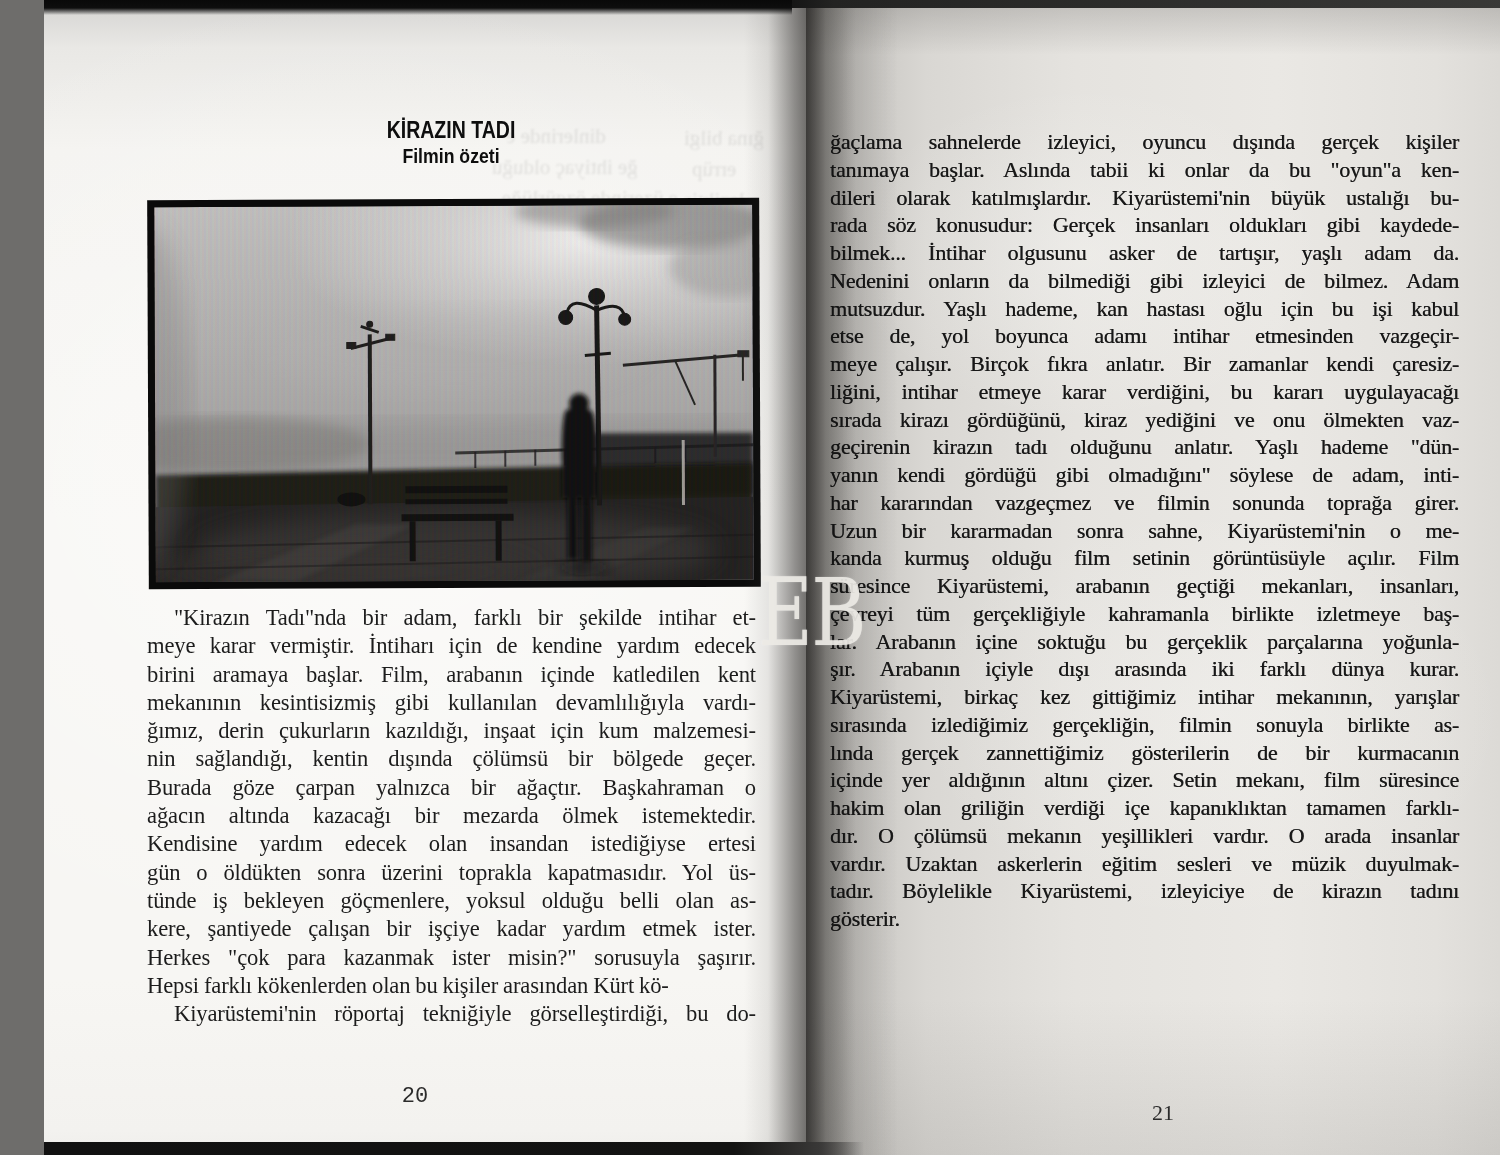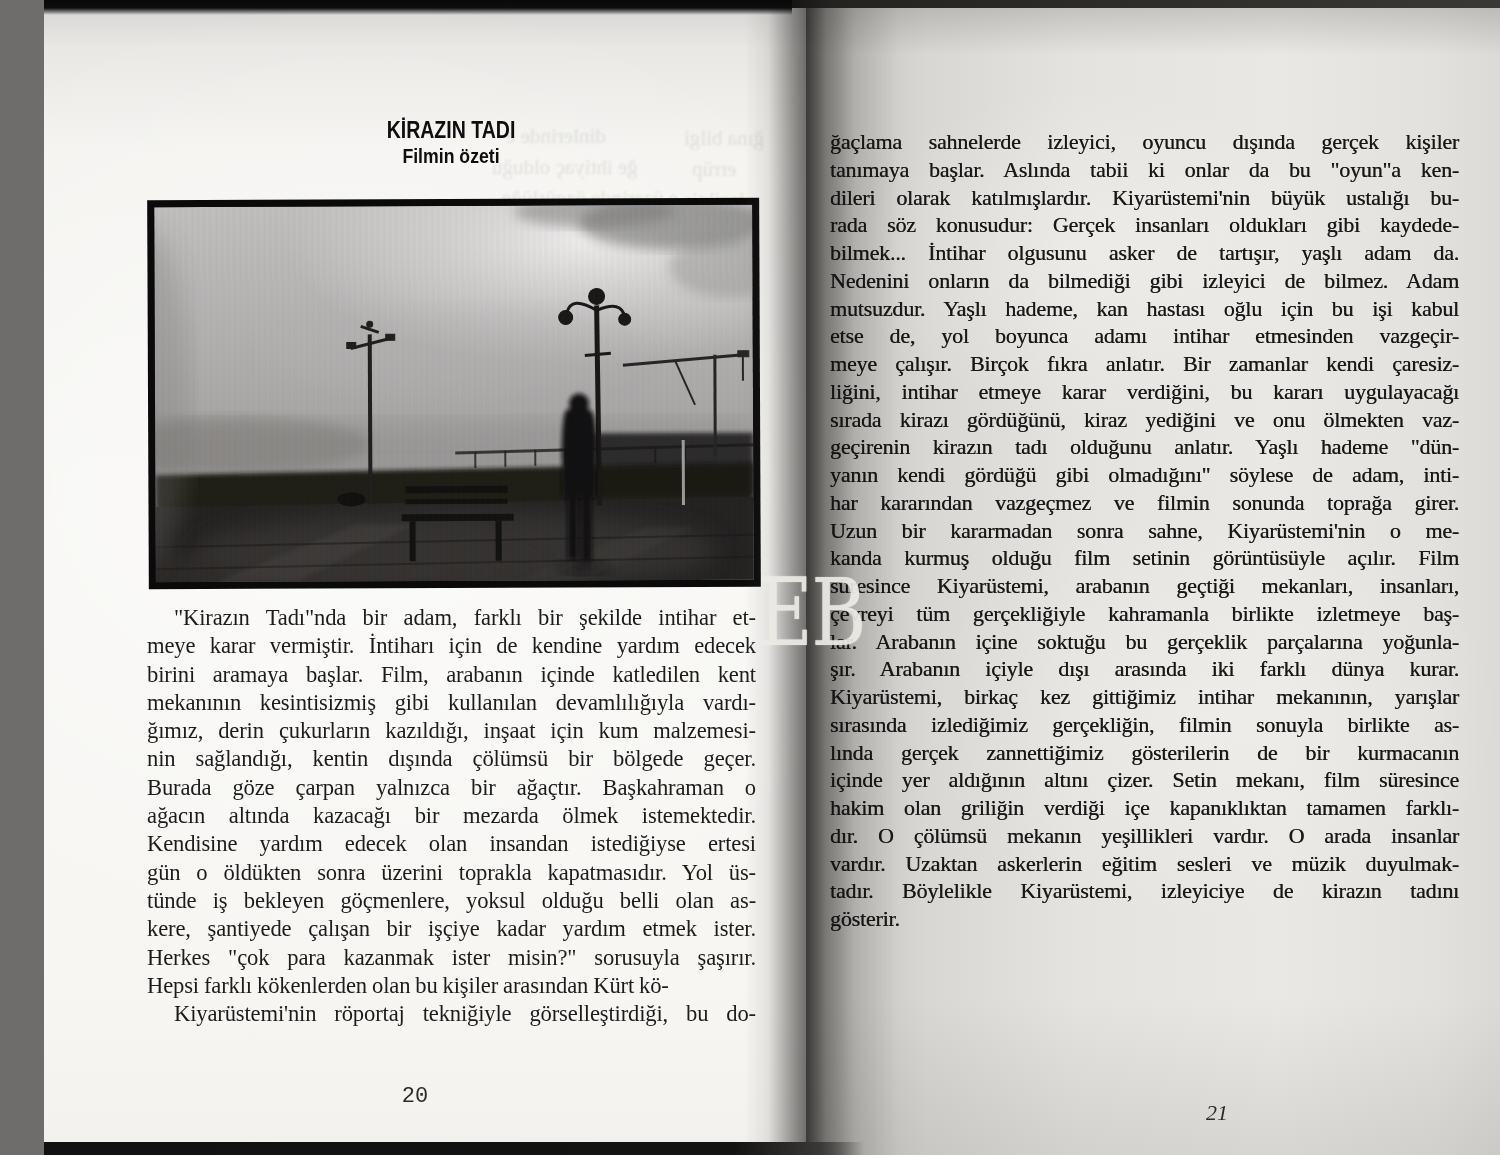--- a/index.html
+++ b/index.html
@@ -61,21 +61,21 @@
      font-size:22px;line-height:27.75px;color:#171717;letter-spacing:-.2px;word-spacing:-.6px;}
   .body-right .jline{text-shadow:.35px 0 0 rgba(23,23,23,.8);}
   .jline{text-align:justify;text-align-last:justify;white-space:normal;}
   .para{margin:0;}
   .para.endplain .jline:last-child{text-align-last:left;}
   .para.indent .jline:first-child{text-indent:27px;}
 
   
   .pagenum{position:absolute;font-size:22px;color:#2b2b2b;z-index:6;}
   #pn20{left:336px;top:1084px;width:70px;text-align:center;font-family:Liberation Mono, monospace;}
-  #pn21{left:1108px;top:1100px;width:76px;text-align:right;font-style:italic;}
+  #pn21{left:1108px;top:1100px;width:76px;text-align:left;}
 
   
   .watermark{position:absolute;left:714px;top:566px;z-index:20;pointer-events:none;
      font-family:"DejaVu Serif",serif;font-size:94px;line-height:1;color:#edebe6;opacity:.92;
      transform:scaleX(.8);transform-origin:left top;letter-spacing:-2px;
      text-shadow:0 0 2px rgba(255,255,255,.35);}
 
   
   .bleed{position:absolute;z-index:1;color:#4c4c4a;opacity:.13;filter:blur(1.1px);
      transform:scaleX(-1);font-size:21px;pointer-events:none;white-space:nowrap;}

